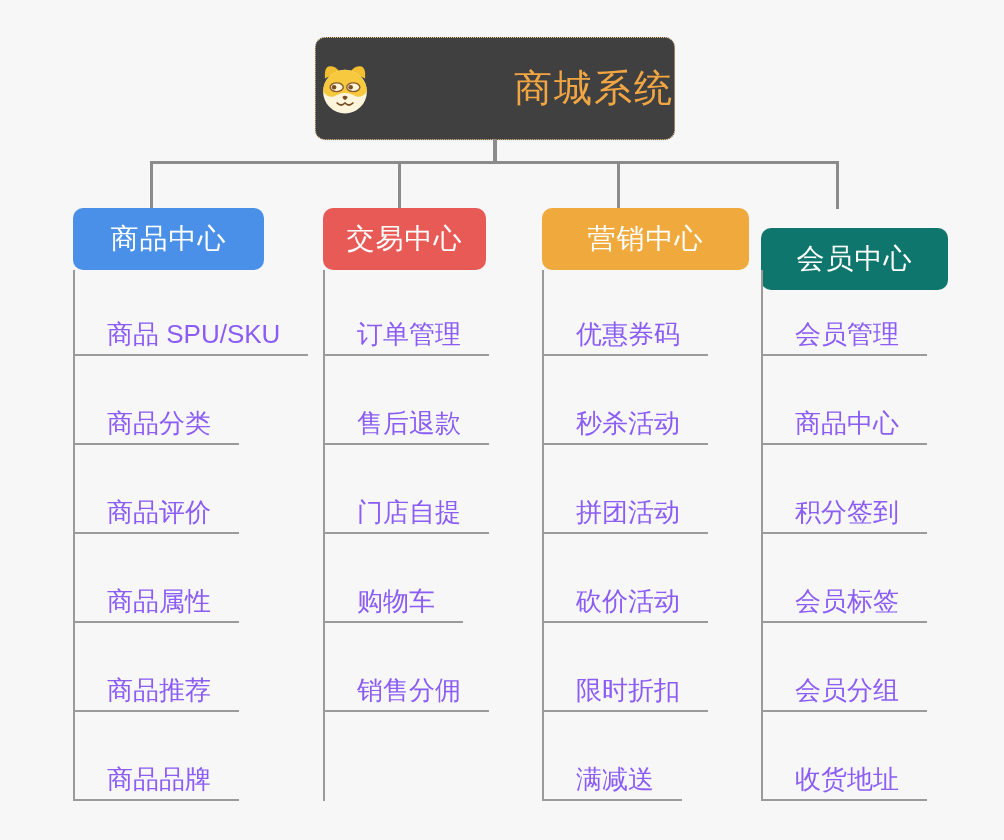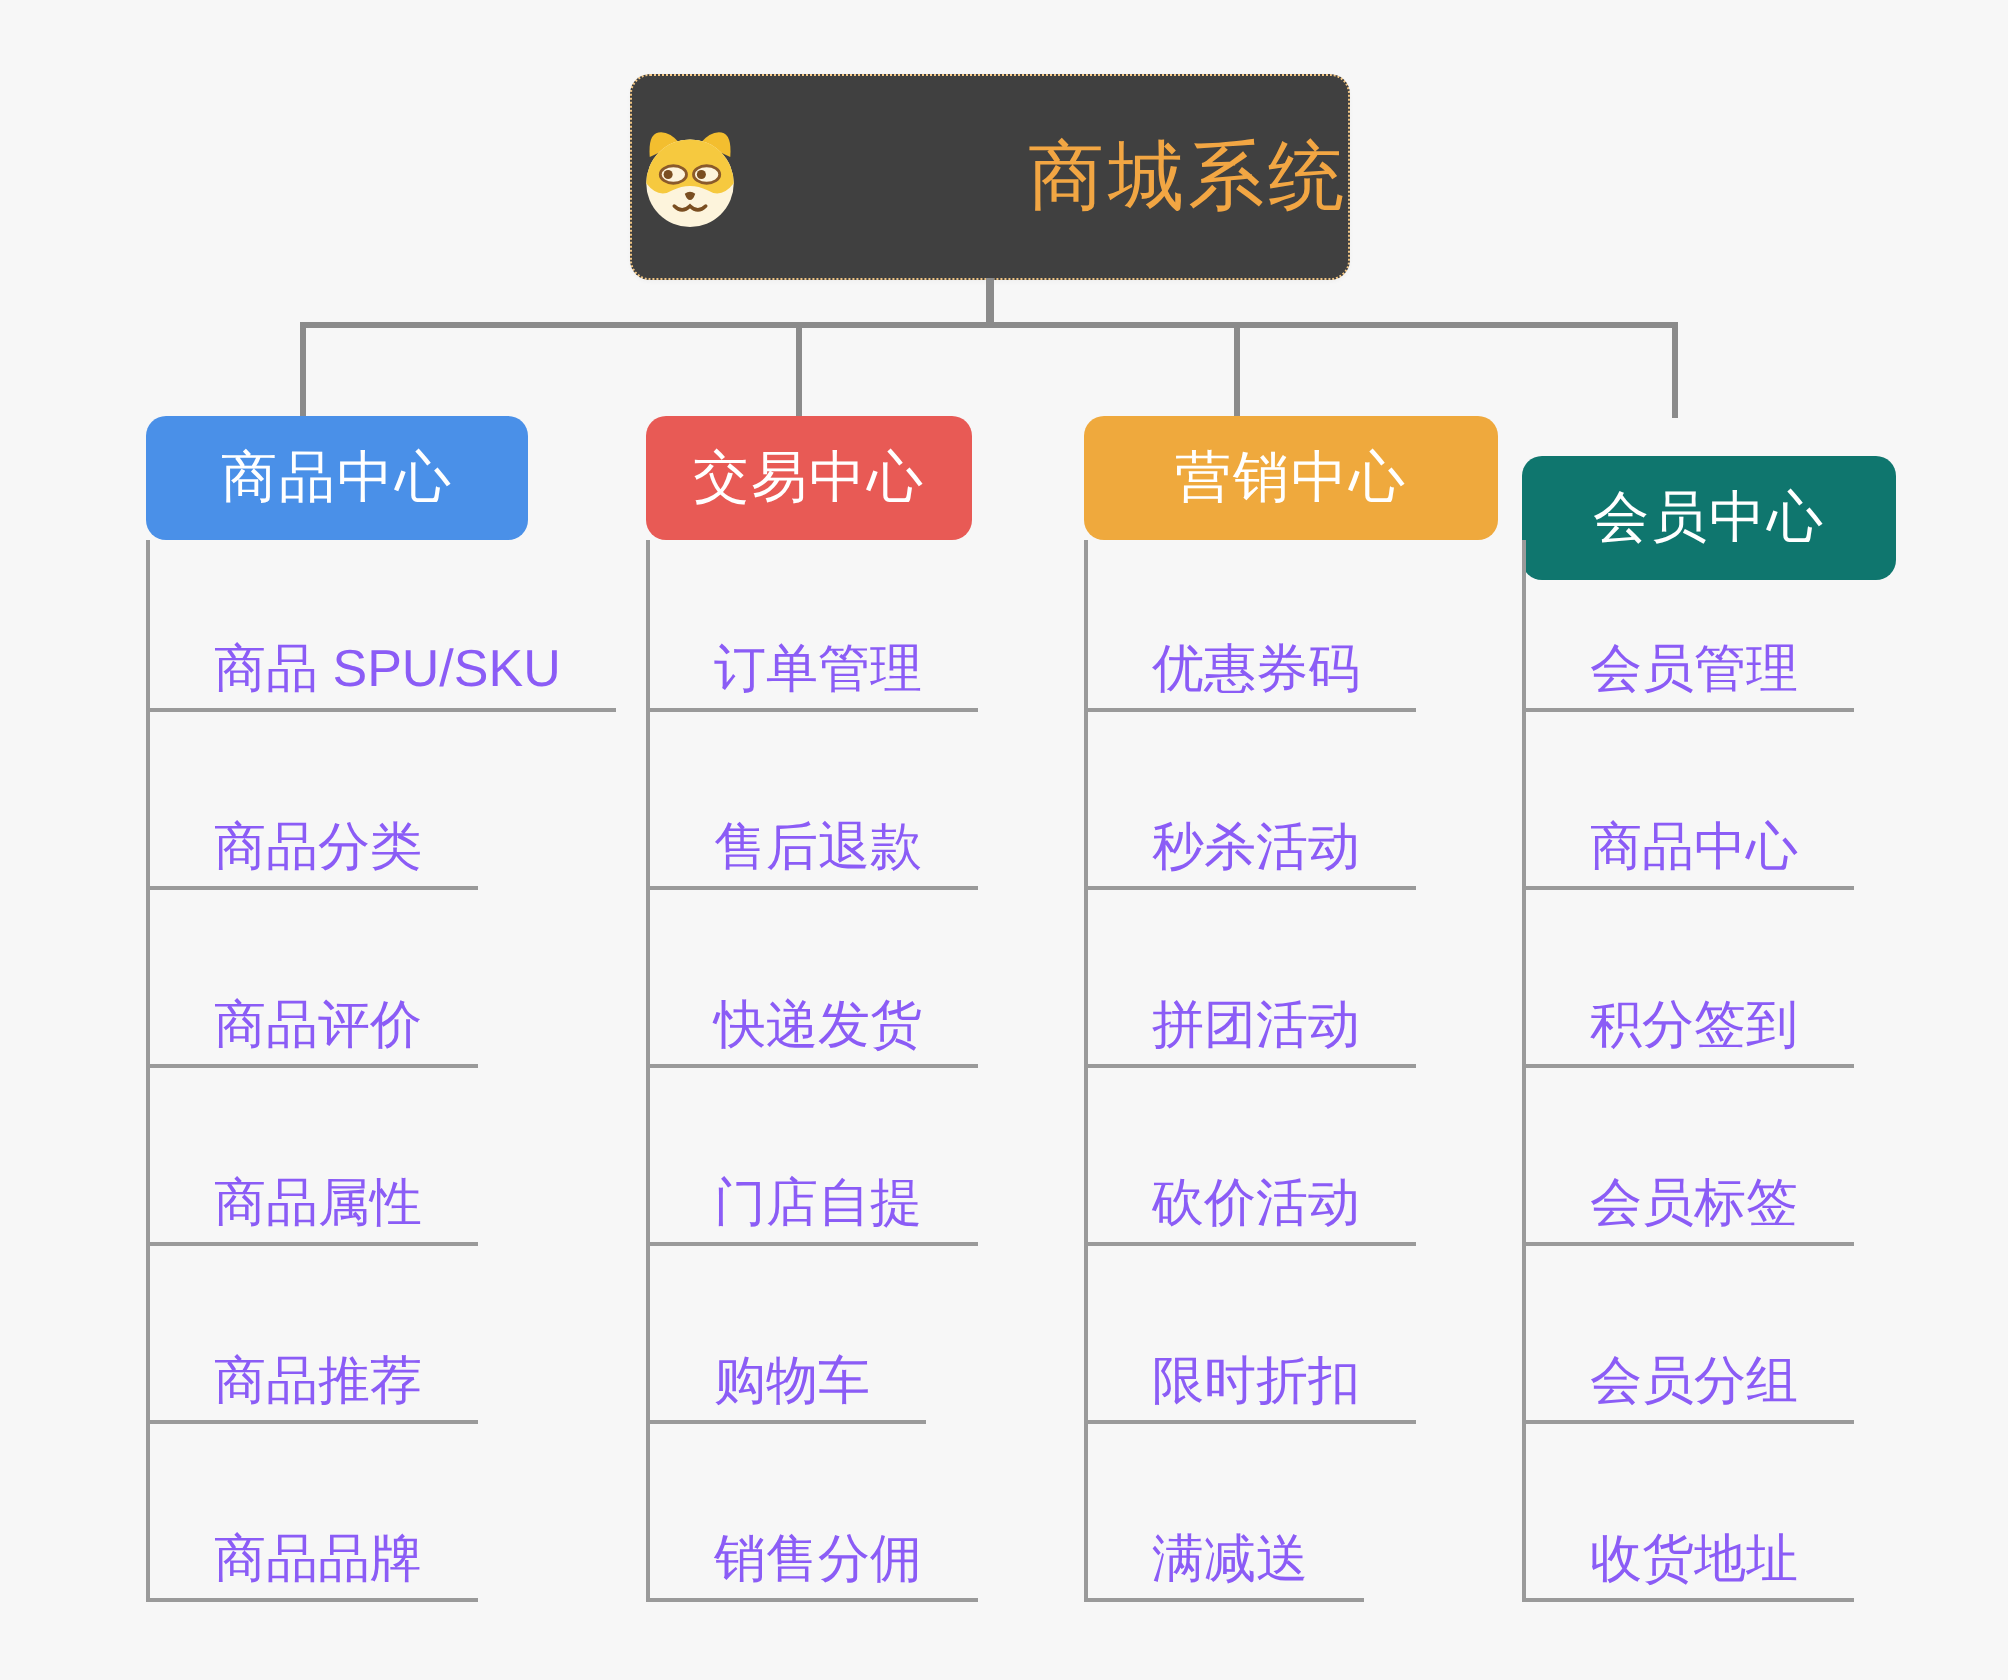--- a/index.html
+++ b/index.html
@@ -115,23 +115,20 @@
     </div>
     <div class="trunk"></div>
     <div class="items">
         <div class="item">
           <span>订单管理</span>
         </div>
         <div class="item">
           <span>售后退款</span>
         </div>
         <div class="item">
-          <span>快递发货</span>
-        </div>
-        <div class="item">
           <span>门店自提</span>
         </div>
         <div class="item">
           <span>购物车</span>
         </div>
         <div class="item">
           <span>销售分佣</span>
         </div>
       </div>
   </div>

